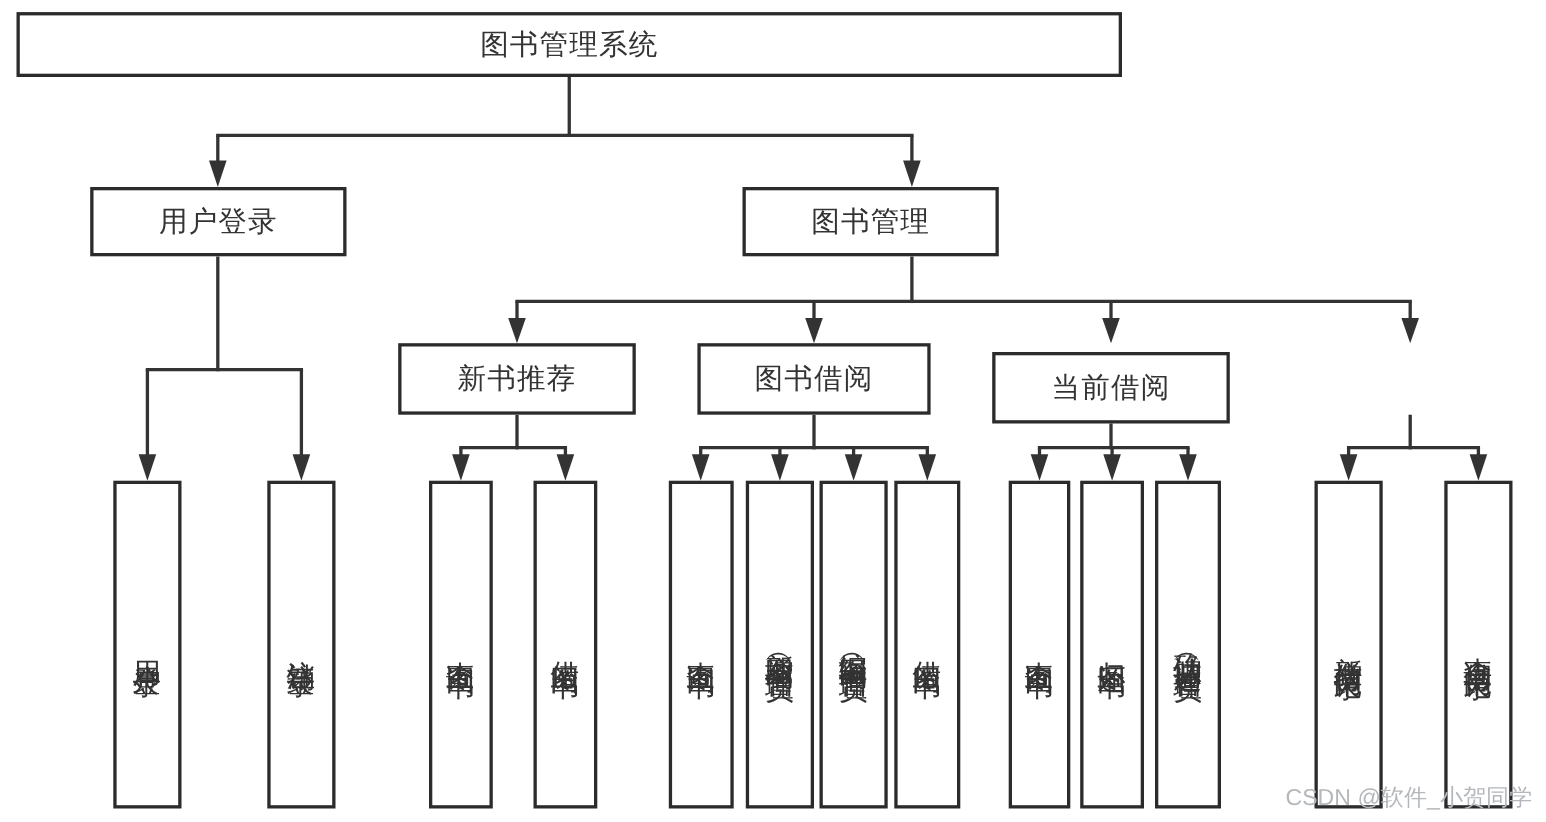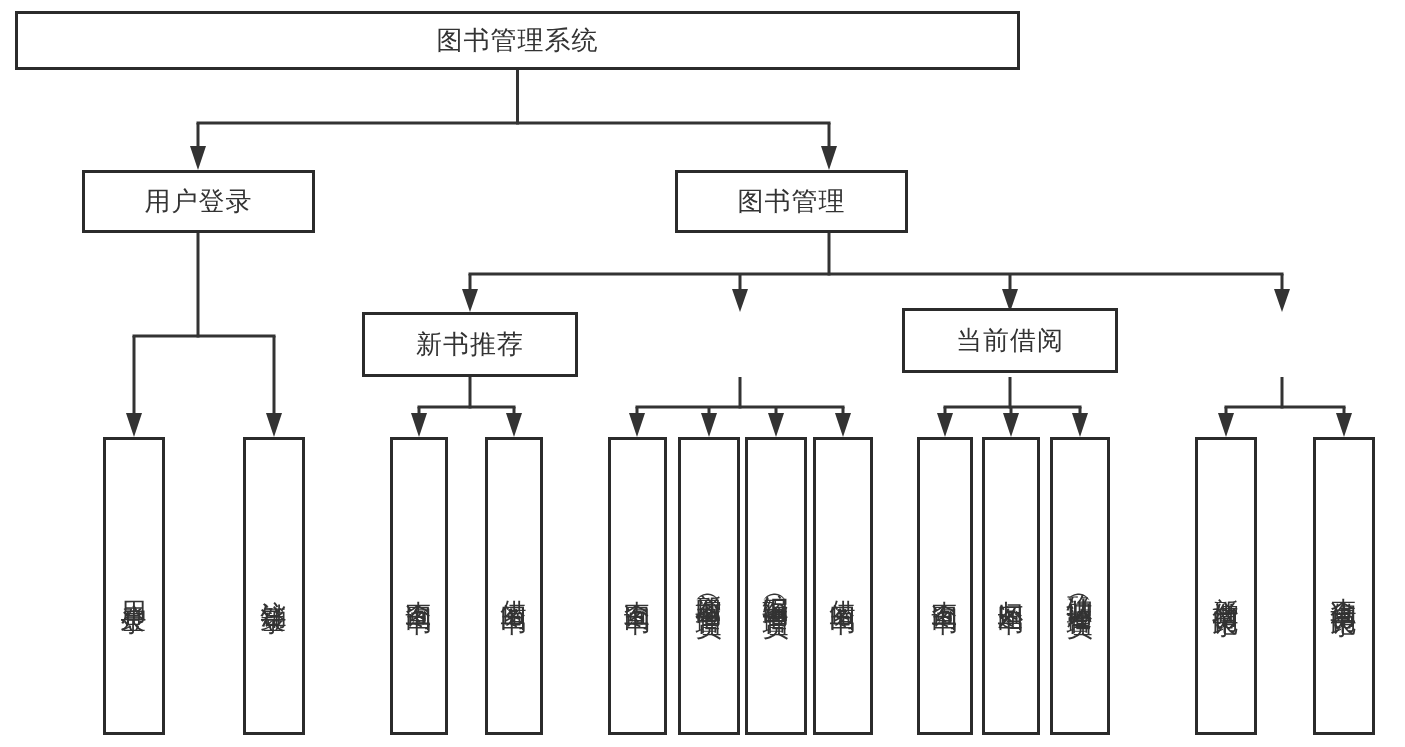--- a/index.html
+++ b/index.html
@@ -114,34 +114,36 @@
     <line x1="1344" y1="407" x2="1344" y2="414"></line>
     <polygon points="1336,413 1352,413 1344,437"></polygon>
   </svg>
 
   <div class="node hbox" style="left:15px; top:11px; width:1005px; height:59px;">图书管理系统</div>
 
   <div class="node hbox" style="left:82px; top:170px; width:233px; height:63px;">用户登录</div>
   <div class="node hbox" style="left:675px; top:170px; width:233px; height:63px;">图书管理</div>
 
   <div class="node hbox" style="left:362px; top:312px; width:216px; height:65px;">新书推荐</div>
-  <div class="node hbox" style="left:902px; top:308px; width:216px; height:65px;">当前借阅</div>
+  <div class="node hbox" style="left:634px; top:312px; width:212px; height:65px;">图书借阅</div>
+  <div class="node hbox" style="left:902px; top:320px; width:216px; height:65px;">当前借阅</div>
 
   <div class="node vbox" style="left:103px; top:437px; width:62px; height:298px;">用户登录</div>
   <div class="node vbox" style="left:243px; top:437px; width:62px; height:298px;">注销登录</div>
 
   <div class="node vbox" style="left:390px; top:437px; width:58px; height:298px;">查询图书</div>
   <div class="node vbox" style="left:485px; top:437px; width:58px; height:298px;">借阅图书</div>
 
   <div class="node vbox" style="left:608px; top:437px; width:59px; height:298px;">查询图书</div>
   <div class="node vbox" style="left:678px; top:437px; width:62px; height:298px;">新增图书（管理员）</div>
   <div class="node vbox" style="left:745px; top:437px; width:62px; height:298px;">编辑图书（管理员）</div>
   <div class="node vbox" style="left:813px; top:437px; width:60px; height:298px;">借阅图书</div>
 
   <div class="node vbox" style="left:917px; top:437px; width:56px; height:298px;">查询图书</div>
   <div class="node vbox" style="left:982px; top:437px; width:58px; height:298px;">归还图书</div>
   <div class="node vbox" style="left:1050px; top:437px; width:60px; height:298px;">确认归还（管理员）</div>
 
   <div class="node vbox" style="left:1195px; top:437px; width:62px; height:298px;">新增借阅记录</div>
   <div class="node vbox" style="left:1313px; top:437px; width:62px; height:298px;">查询借阅记录</div>
 
+  <div class="watermark">CSDN @软件_小贺同学</div>
 
 </div>
 
 </body></html>

